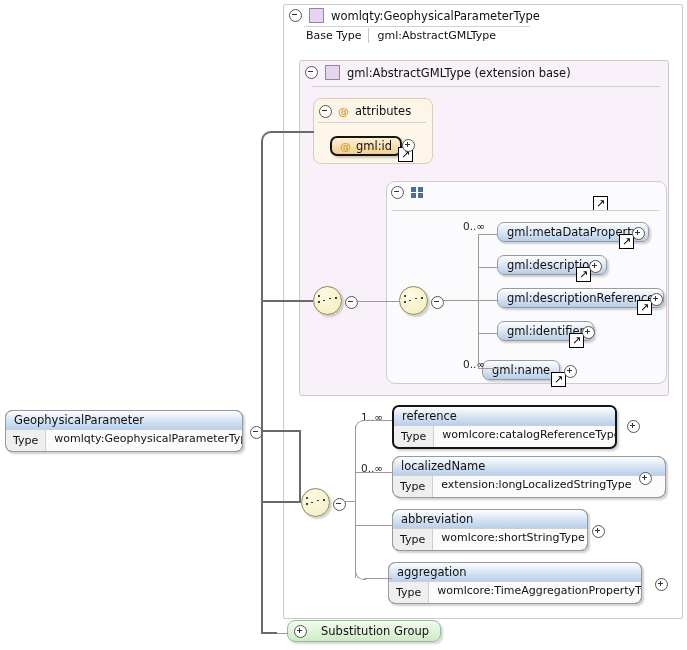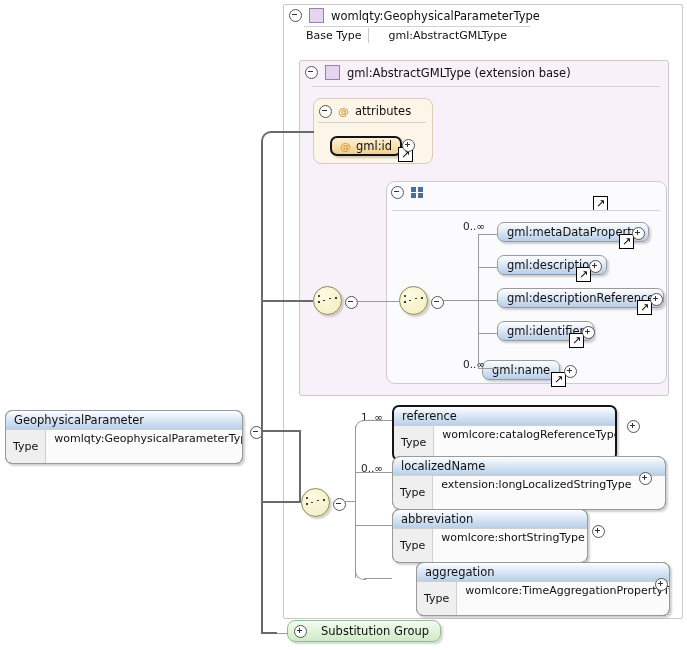--- a/index.html
+++ b/index.html
@@ -57,38 +57,38 @@
   .mg i:nth-child(1){left:0;top:0;width:5px;height:5px;}
   .mg i:nth-child(2){left:7px;top:0;width:5px;height:5px;}
   .mg i:nth-child(3){left:0;top:6px;width:5px;height:5px;}
   .mg i:nth-child(4){left:7px;top:6px;width:5px;height:5px;}
   
   .at{color:#d7a24a;font-size:11px;font-weight:bold;flex:0 0 auto;}
 
   
   .basetype{position:absolute;display:flex;align-items:stretch;font-size:11px;}
   .basetype .k{padding:1px 6px 1px 2px;color:#111;}
-  .basetype .v{padding:1px 6px 1px 20px;color:#111;border-left:1px solid #c8c8c8;}
+  .basetype .v{padding:1px 6px 1px 9px;color:#111;border-left:1px solid #c8c8c8;}
 
   
   .ebox{
     position:absolute;box-sizing:border-box;border-radius:7px;
     background:#14532d;overflow:hidden;
     box-shadow:2px 2px 2px rgba(120,120,130,.35);
   }
   .ebox.opt{border:1px solid #9a9a9a;}
   .ebox.req{border:2px solid #141414;}
   .ebox .name{
     box-sizing:border-box;padding:2px 8px;font-size:11.5px;color:#111;
     background:linear-gradient(to bottom,#fdfeff 0%,#dce8f6 45%,#b9cfe8 100%);
     white-space:nowrap;
   }
   .ebox .trow{display:flex;align-items:stretch;border-top:1px solid #cfcfcf;}
   .ebox .trow .k{
-    padding:10px 7px;font-size:11px;color:#111;background:#efefef;white-space:nowrap;
+    padding:4px 7px;font-size:11px;color:#111;background:#efefef;white-space:nowrap;
   }
   .ebox .trow .v{
     padding:2px 8px;font-size:11px;color:#111;background:#fbfbfb;
     border-left:1px solid #cfcfcf;white-space:nowrap;flex:1;
   }
 
   
   .pill{
     position:absolute;box-sizing:border-box;border:1px solid #9a9a9a;border-radius:7px;
     padding:2px 9px;font-size:11.5px;color:#111;white-space:nowrap;
@@ -336,21 +336,21 @@
 
 <div class="ebox opt" style="left:392px;top:509px;width:196px;">
   <div class="name">abbreviation</div>
   <div class="trow">
     <span class="k">Type</span>
     <span class="v">womlcore:shortStringType</span>
   </div>
 </div>
 <div class="cnode plus" style="left:592px;top:525px;"></div>
 
-<div class="ebox opt" style="left:416px;top:562px;width:254px;">
+<div class="ebox opt" style="left:388px;top:562px;width:254px;">
   <div class="name">aggregation</div>
   <div class="trow">
     <span class="k">Type</span>
     <span class="v">womlcore:TimeAggregationPropertyType</span>
   </div>
 </div>
 <div class="cnode plus" style="left:655px;top:578px;"></div>
 
 <div class="ln v" style="left:355px;top:426px;height:152px;"></div>
 <div class="corner" style="left:355px;top:420px;width:10px;height:10px;border-width:1px 0 0 1px;border-top-left-radius:9px;"></div>

